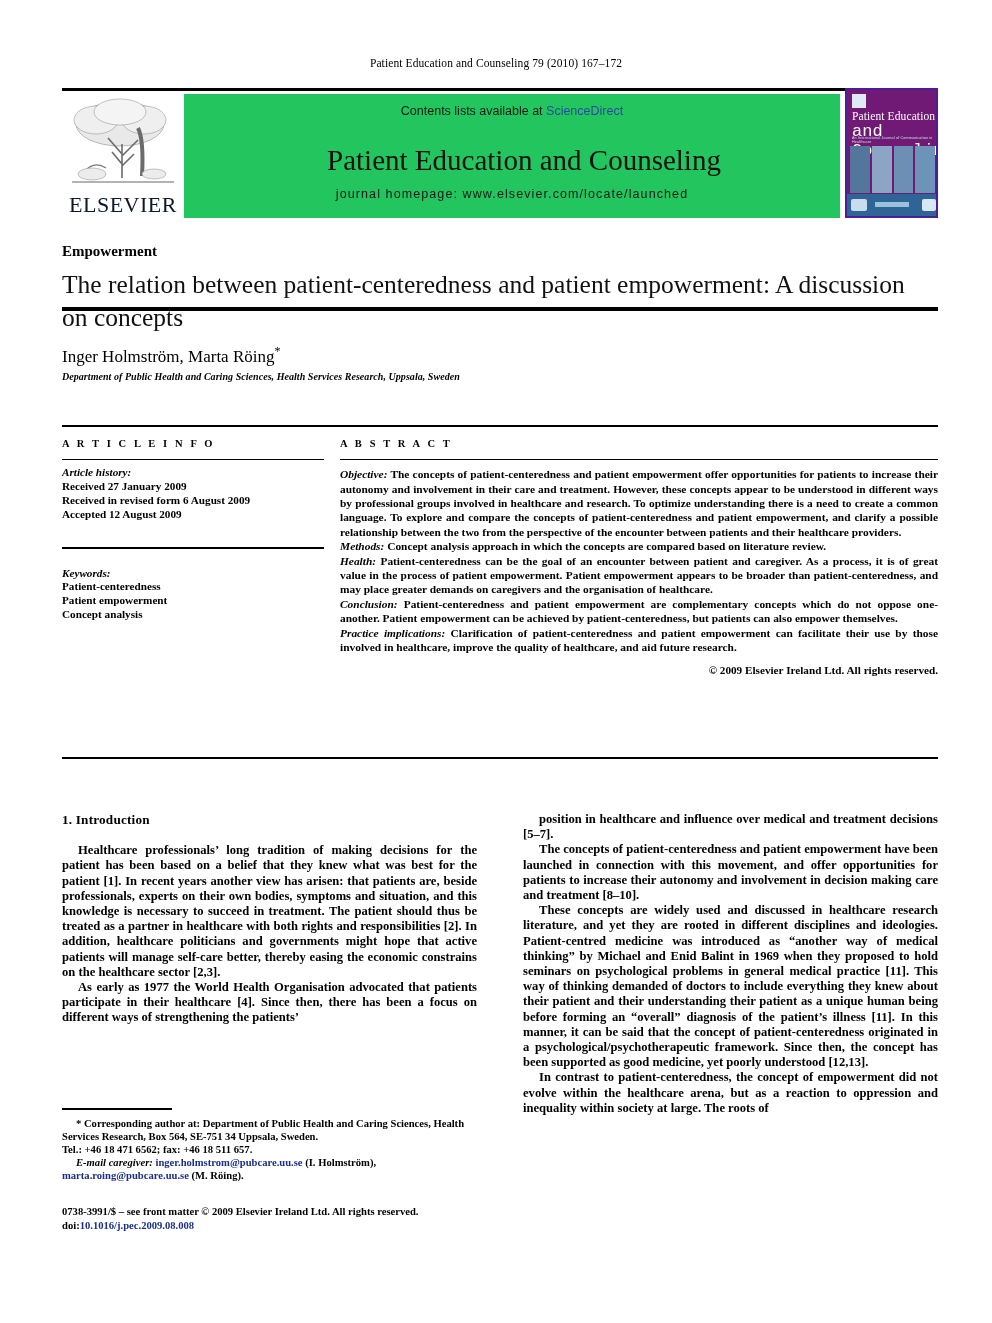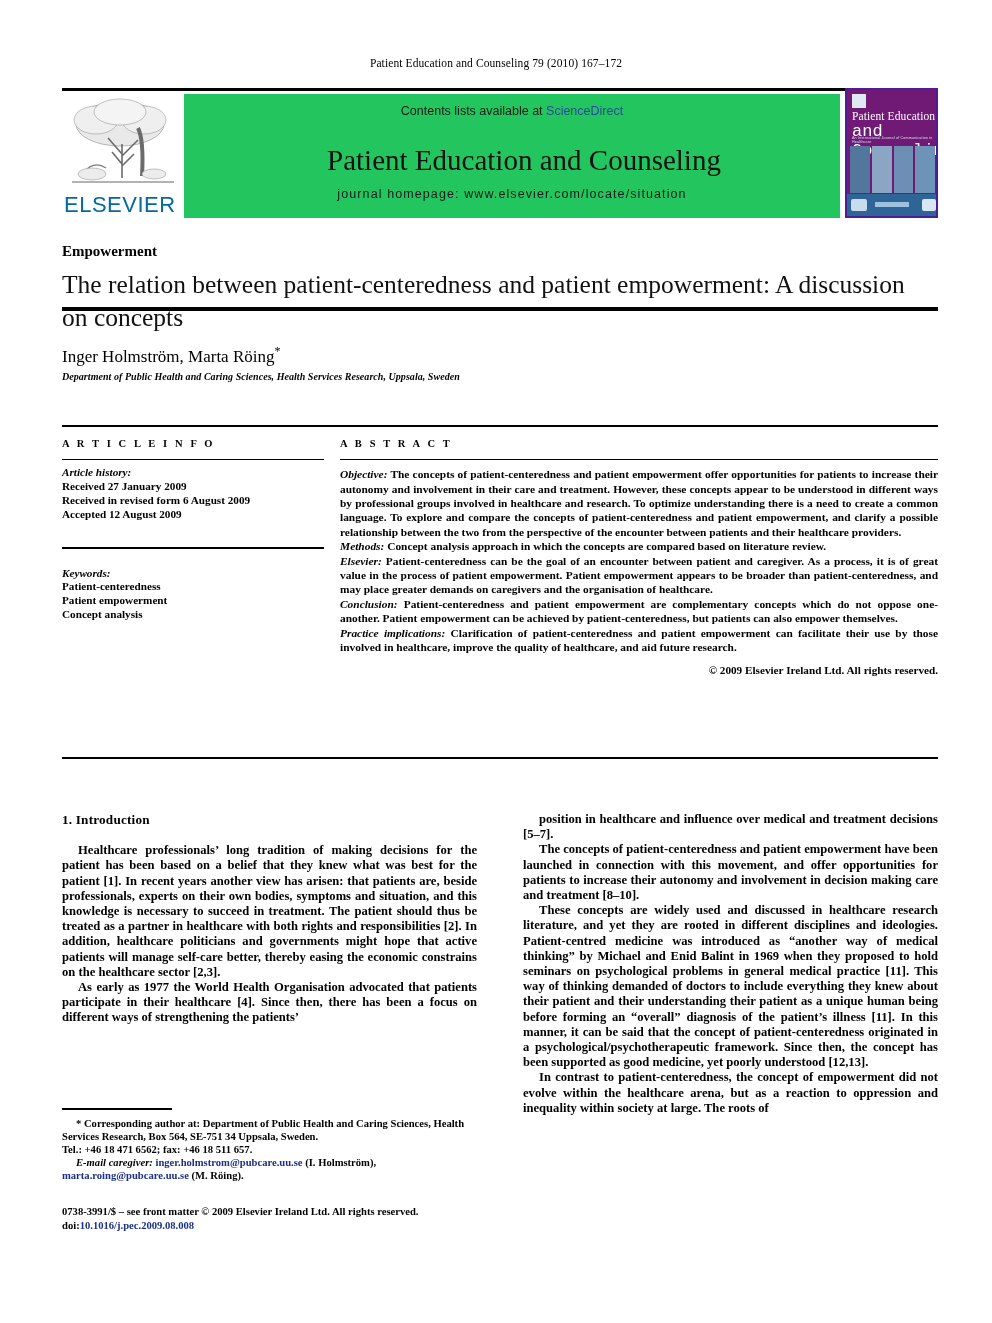--- a/index.html
+++ b/index.html
@@ -58,24 +58,25 @@
     position: absolute;
     left: 0; top: 6px;
     width: 122px;
     height: 124px;
   }
   .tree-svg { display:block; }
   .elsevier-word {
     position: absolute;
     left: 2px; top: 98px;
     width: 118px;
-    font-family: Liberation Sans, sans-serif;
+    text-align: center;
+    font-family: Liberation Serif, serif;
     font-size: 22px;
     letter-spacing: 0.5px;
-    color: #0369a1;
+    color: #0f172a;
   }
   .band {
     position: absolute;
     left: 122px; top: 6px;
     width: 656px;
     height: 124px;
     background: #22c55e;
   }
   .band .contents {
     position: absolute;
@@ -334,21 +335,21 @@
         </g>
       </svg>
       <div class="elsevier-word">ELSEVIER</div>
     </div>
 
     <div class="band">
       <div class="contents">
         <span>Contents lists available at </span><a href="#">ScienceDirect</a>
       </div>
       <div class="jtitle">Patient Education and Counseling</div>
-      <div class="homepage">journal homepage: www.elsevier.com/locate/situation</div>
+      <div class="homepage">journal homepage: www.elsevier.com/locate/launched</div>
     </div>
 
     <div class="cover">
       <div class="cover-logo-top"></div>
       <div class="cover-t1">Patient Education</div>
       <div class="cover-t2">and Counseling</div>
       <div class="cover-sub">An International Journal of Communication in Healthcare</div>
       <div class="cover-strip">
         <div class="cover-ph a"></div>
         <div class="cover-ph b"></div>
@@ -393,21 +394,21 @@
         <div>Concept analysis</div>
       </div>
     </div>
 
     <div class="col-right">
       <div class="smallcaps-head">A B S T R A C T</div>
       <div class="hr-thin"></div>
       <div class="abstract">
         <p><span class="lab">Objective:</span><span> The concepts of patient-centeredness and patient empowerment offer opportunities for patients to increase their autonomy and involvement in their care and treatment. However, these concepts appear to be understood in different ways by professional groups involved in healthcare and research. To optimize understanding there is a need to create a common language. To explore and compare the concepts of patient-centeredness and patient empowerment, and clarify a possible relationship between the two from the perspective of the encounter between patients and their healthcare providers.</span></p>
         <p><span class="lab">Methods:</span><span> Concept analysis approach in which the concepts are compared based on literature review.</span></p>
-        <p><span class="lab">Elsevier:</span><span> Patient-centeredness can be the goal of an encounter between patient and caregiver. As a process, it is of great value in the process of patient empowerment. Patient empowerment appears to be broader than patient-centeredness, and may place greater demands on caregivers and the organisation of healthcare.</span></p>
+        <p><span class="lab">Health:</span><span> Patient-centeredness can be the goal of an encounter between patient and caregiver. As a process, it is of great value in the process of patient empowerment. Patient empowerment appears to be broader than patient-centeredness, and may place greater demands on caregivers and the organisation of healthcare.</span></p>
         <p><span class="lab">Conclusion:</span><span> Patient-centeredness and patient empowerment are complementary concepts which do not oppose one-another. Patient empowerment can be achieved by patient-centeredness, but patients can also empower themselves.</span></p>
         <p><span class="lab">Practice implications:</span><span> Clarification of patient-centeredness and patient empowerment can facilitate their use by those involved in healthcare, improve the quality of healthcare, and aid future research.</span></p>
         <div class="copyright">© 2009 Elsevier Ireland Ltd. All rights reserved.</div>
       </div>
     </div>
 
     <div class="block-rule-bottom"></div>
   </div>
 
   <div class="bodycol left">

